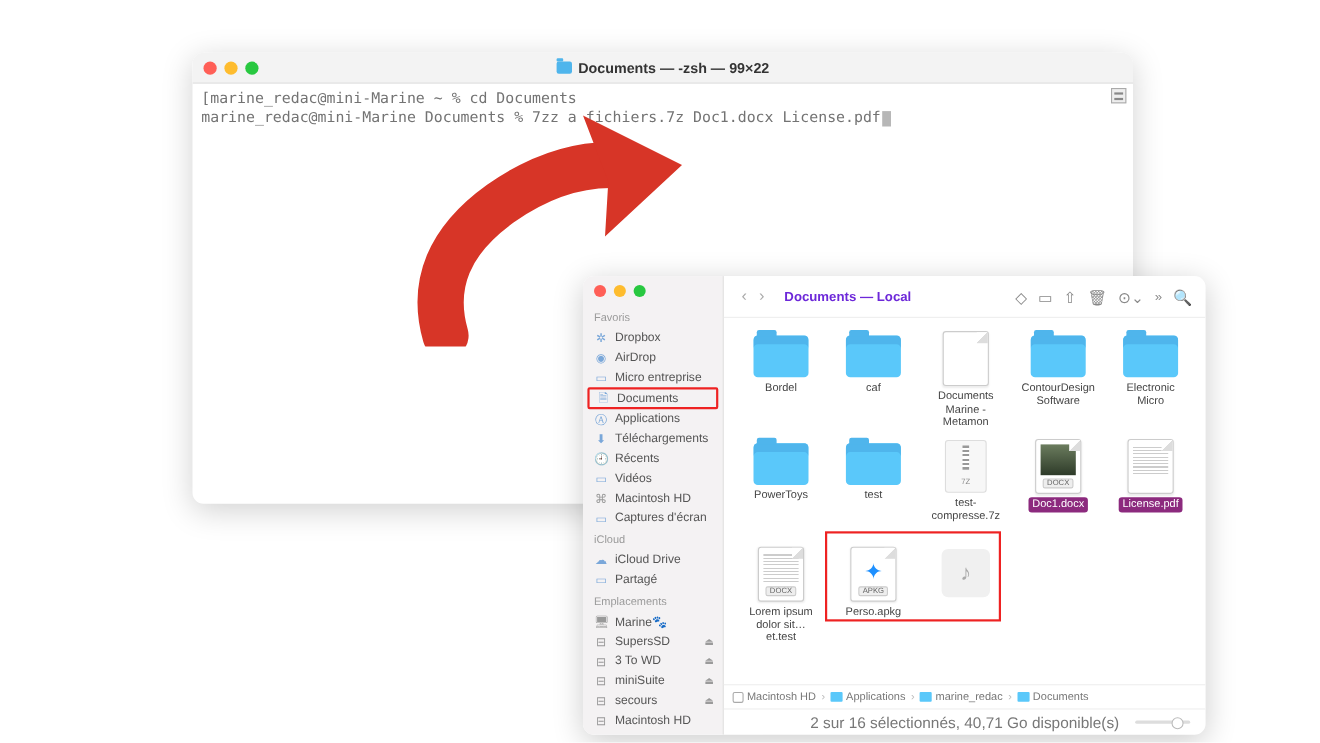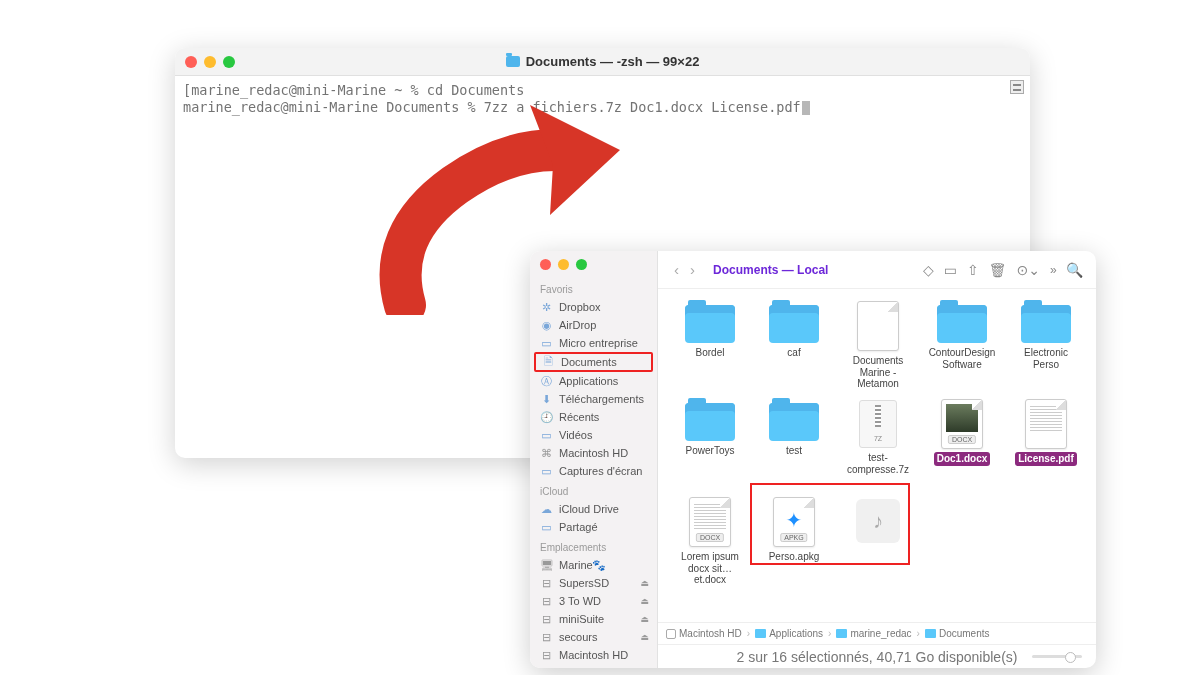--- a/index.html
+++ b/index.html
@@ -153,21 +153,21 @@
     gap:6px 8px; overflow:hidden;
   }
   .file-item{
     width:76px; height:92px; display:flex; flex-direction:column;
     align-items:center; text-align:center; font-size:10px; color:#444;
   }
   .file-item .label{
     margin-top:3px; line-height:1.15; max-width:76px; word-wrap:break-word;
     padding:1px 3px; border-radius:3px;
   }
-  .file-item.sel .label{ background:#8c2a7e; color:#fff;font-weight:bold; }
+  .file-item.sel .label{ background:#8c2a7e; color:#fff; }
   .folder-ico{
     width:50px; height:38px; background:#5ac8fa; border-radius:4px;
     margin-top:6px; position:relative;
     box-shadow: inset 0 8px 0 #4fb5ec;
   }
   .folder-ico::before{
     content:""; position:absolute; top:-5px; left:3px; width:18px; height:6px;
     background:#4fb5ec; border-radius:2px 2px 0 0;
   }
   .doc-ico{
@@ -390,21 +390,21 @@
           <div class="doc-ico"></div>
           <div class="label">Documents Marine - Metamon</div>
         </div>
       <div class="file-item">
           <div class="folder-ico"></div>
           <div class="label">ContourDesignSoftware</div>
         </div>
 
       <div class="file-item">
           <div class="folder-ico"></div>
-          <div class="label">Electronic Perso</div>
+          <div class="label">Electronic Micro</div>
         </div>
       <div class="file-item">
           <div class="folder-ico"></div>
           <div class="label">PowerToys</div>
         </div>
       <div class="file-item">
           <div class="folder-ico"></div>
           <div class="label">test</div>
         </div>
 
@@ -425,21 +425,21 @@
           <div class="doc-ico has-lines">
             <div class="thumb"></div>
           </div>
           <div class="label">License.pdf</div>
         </div>
       <div class="file-item">
           <div class="doc-ico has-lines">
             <div class="thumb"></div>
             <span class="badge">DOCX</span>
           </div>
-          <div class="label">Lorem ipsum docx sit…et.docx</div>
+          <div class="label">Lorem ipsum dolor sit…et.test</div>
         </div>
       <div class="file-item">
           <div class="doc-ico apkg">
             <div class="thumb"></div>
             <span class="apkg-star">✦</span>
             <span class="badge">APKG</span>
           </div>
           <div class="label">Perso.apkg</div>
         </div>
 

